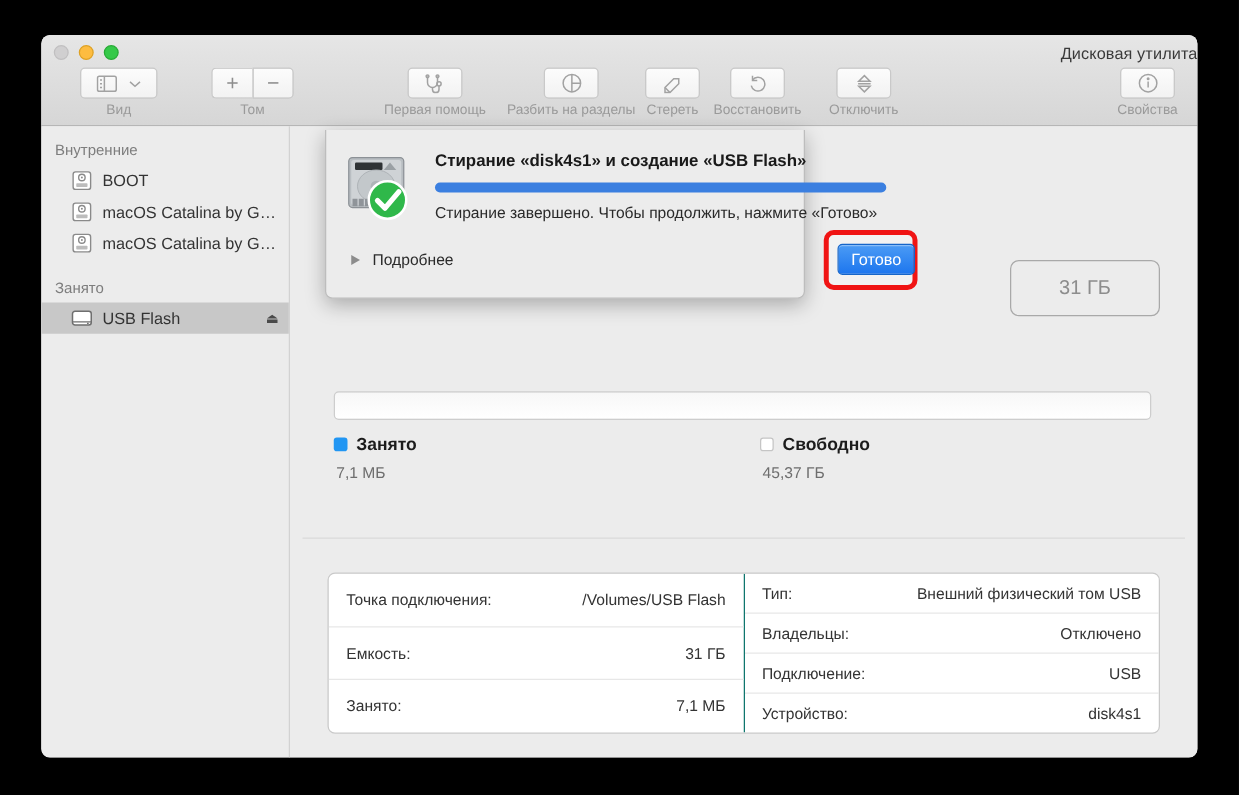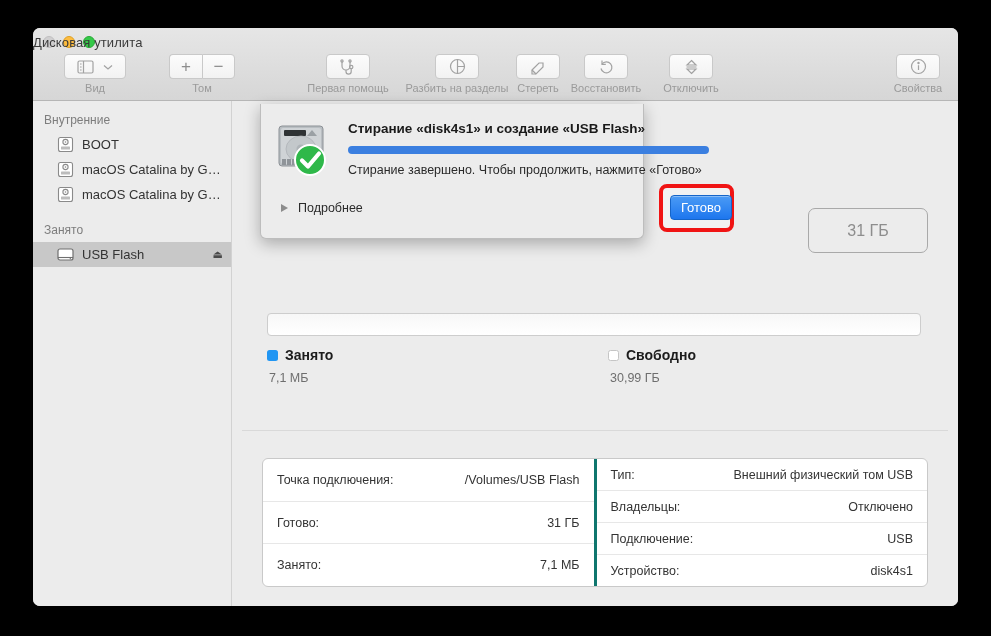--- a/index.html
+++ b/index.html
@@ -33,21 +33,21 @@
     position: absolute; left: 10px; top: 8px;
     display: flex; gap: 8px;
   }
   .light { width: 12px; height: 12px; border-radius: 50%; }
   .light.close  { background: #d0cfd0; border: 0.5px solid #c0bfc0; }
   .light.min    { background: #fdbc40; border: 0.5px solid #dea123; }
   .light.max    { background: #35c949; border: 0.5px solid #27aa35; }
 
   .wtitle {
     position: absolute; left: 0; right: 0; top: 7px;
-    text-align: left;
+    text-align: right;
     font-size: 13px; color: #3a3a3a;
     letter-spacing: 0.1px;
   }
 
   .toolbar {
     position: absolute; left: 0; right: 0; top: 26px; bottom: 0;
   }
   .tbitem {
     position: absolute;
     text-align: center;
@@ -147,21 +147,21 @@
   .infotable {
     position: absolute; left: 30px; right: 30px; top: 357px;
     height: 129px;
     background: #fff;
     border: 1px solid #c9c9c9;
     border-radius: 6px;
     display: flex;
     overflow: hidden;
   }
   .infocol { flex: 1; display: flex; flex-direction: column; }
-  .infocol.left { border-right: 3px solid #0f766e; justify-content: center; }
+  .infocol.left { border-right: 1px solid #0f766e; justify-content: center; }
   .inforow {
     flex: 1;
     display:flex; align-items:center; justify-content: space-between;
     padding: 0 14px;
     font-size: 12.5px;
     border-bottom: 1px solid #e7e7e7;
   }
   .inforow:last-child { border-bottom: none; }
   .infok { color: #333; }
   .infov { color: #333; text-align: right; }
@@ -400,34 +400,34 @@
               <span class="swatch used"></span>
               <span class="legname">Занято</span>
             </div>
             <div class="legval">7,1 МБ</div>
           </div>
           <div class="legcol b">
             <div class="legtop">
               <span class="swatch free"></span>
               <span class="legname">Свободно</span>
             </div>
-            <div class="legval">30,99 ГБ</div>
+            <div class="legval">45,37 ГБ</div>
           </div>
         </div>
 
         <div class="hr"></div>
 
         <div class="infotable">
           <div class="infocol left">
             <div class="inforow">
               <span class="infok">Точка подключения:</span>
               <span class="infov">/Volumes/USB Flash</span>
             </div>
             <div class="inforow">
-              <span class="infok">Готово:</span>
+              <span class="infok">Емкость:</span>
               <span class="infov">31 ГБ</span>
             </div>
             <div class="inforow">
               <span class="infok">Занято:</span>
               <span class="infov">7,1 МБ</span>
             </div>
           </div>
           <div class="infocol right">
             <div class="inforow">
               <span class="infok">Тип:</span>

